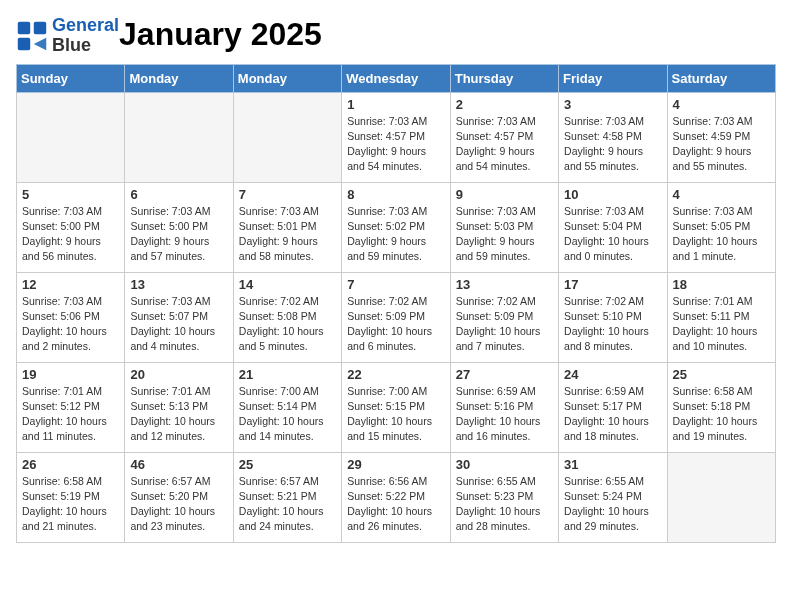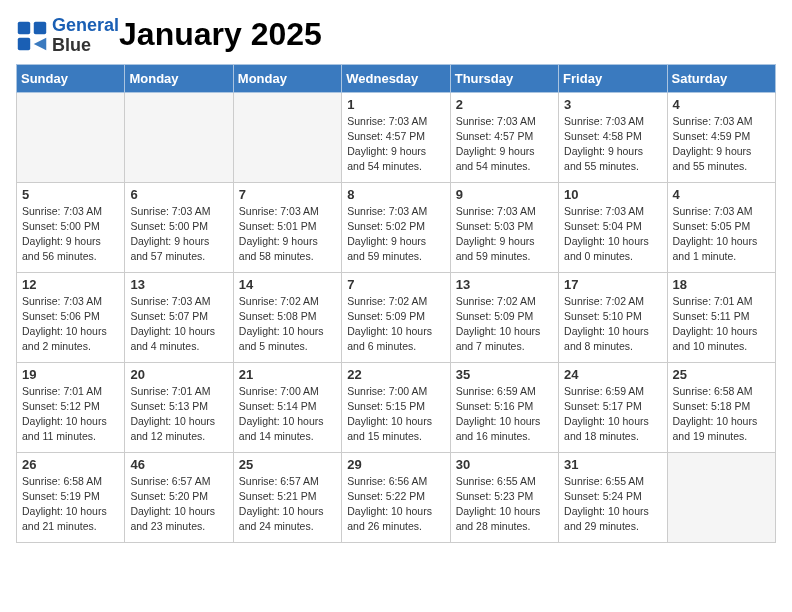--- a/index.html
+++ b/index.html
@@ -295,21 +295,21 @@
       </td>
         <td>
         <span class="day-num">22</span>
         <div class="day-info">
           Sunrise: 7:00 AM<br>
           Sunset: 5:15 PM<br>
           Daylight: 10 hours and 15 minutes.
         </div>
       </td>
         <td>
-        <span class="day-num">35</span>
+        <span class="day-num">27</span>
         <div class="day-info">
           Sunrise: 6:59 AM<br>
           Sunset: 5:16 PM<br>
           Daylight: 10 hours and 16 minutes.
         </div>
       </td>
         <td>
         <span class="day-num">24</span>
         <div class="day-info">
           Sunrise: 6:59 AM<br>

